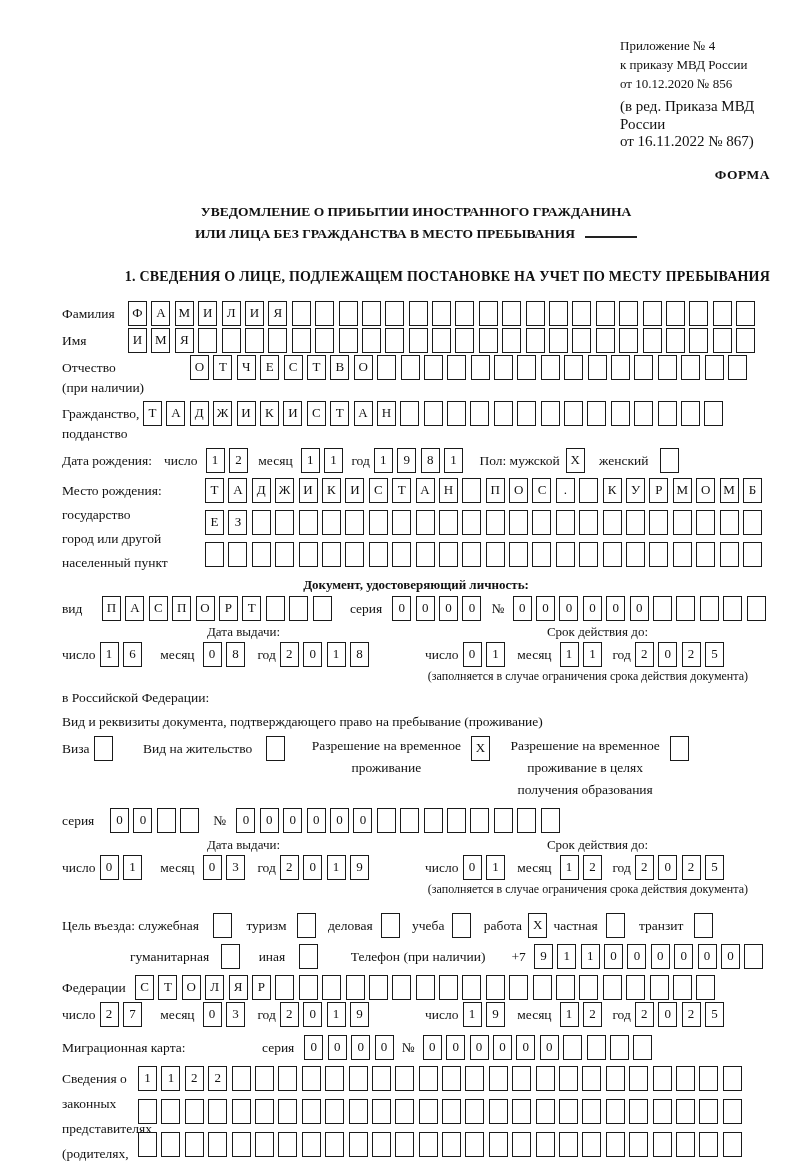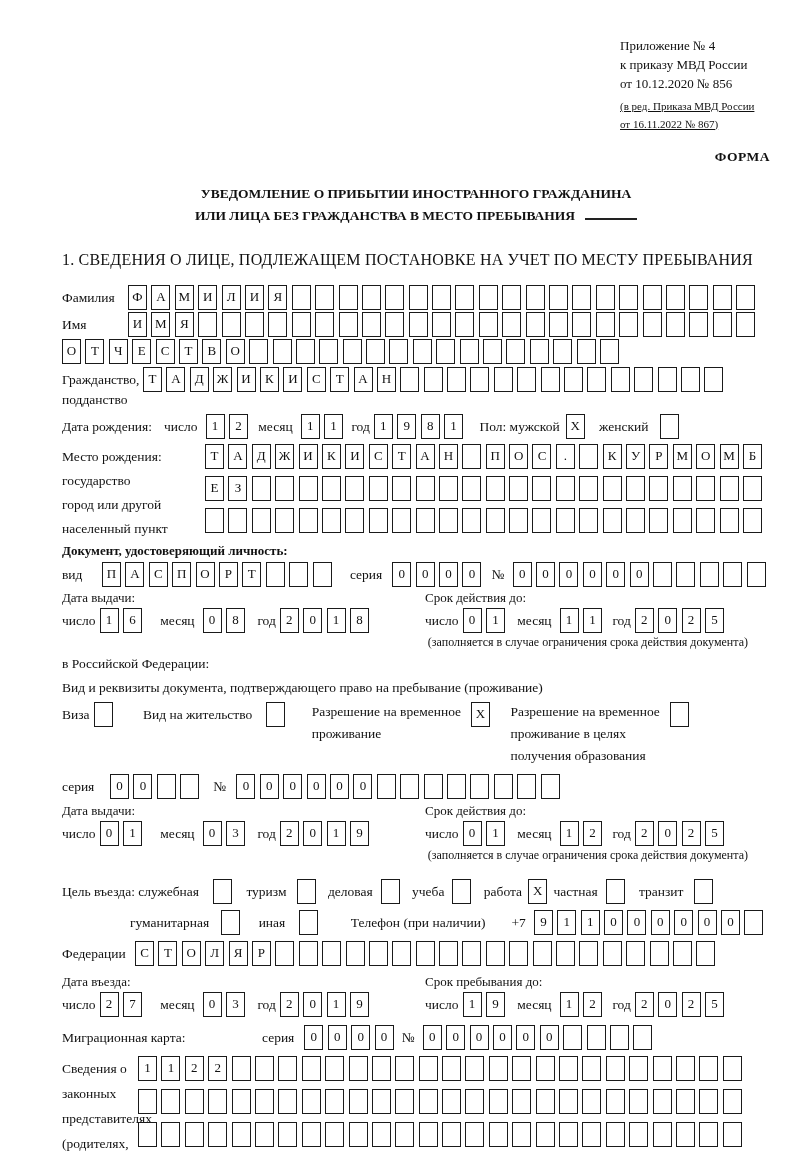--- a/index.html
+++ b/index.html
@@ -8,29 +8,29 @@
     width:800px;height:1163px;
     background:#fff;
     box-sizing:border-box;
     padding:36px 30px 16px 62px;
     font-family:"Liberation Serif","DejaVu Serif",serif;
     color:#111;
     font-size:13.5px;
     margin:0 auto;
   }
   .annex{margin-left:558px;line-height:19px;font-size:13px;}
-  .annex .note{font-size:11px;line-height:17.5px;margin-top:5px;text-decoration:underline;}
+  .annex .note{font-size:15px;line-height:17.5px;margin-top:5px;}
   .forma{font-weight:bold;text-align:right;margin-top:16px;letter-spacing:.5px;}
   .title{font-weight:bold;text-align:center;margin-top:18px;line-height:22px;font-size:13.5px;}
   .blankline{display:inline-block;width:52px;border-bottom:2px solid #222;height:12px;margin-left:10px;}
-  .section{font-weight:normal;margin-top:24px;text-align:left;font-size:16px;letter-spacing:.2px;}
+  .section{font-weight:bold;margin-top:24px;text-align:right;font-size:14px;letter-spacing:.2px;}
   .line{display:flex;align-items:flex-start;margin-top:2px;}
   .lbl{line-height:20px;padding-top:3px;white-space:nowrap;}
   .sm{font-size:12px;}
-  .c{}
+  .c{text-align:center;}
   .b{font-weight:bold;}
   .boxrow{display:inline-flex;flex-wrap:nowrap;}
   .cell{
     display:inline-block;box-sizing:border-box;
     width:19px;height:25px;border:1.7px solid #1a1a1a;
     margin-right:4.4px;text-align:center;
     font-size:13px;line-height:21px;
     vertical-align:top;background:#fff;
   }
   .col{display:flex;flex-direction:column;}
@@ -122,20 +122,24 @@
         <span class="cell"></span>
         <span class="cell"></span>
         <span class="cell"></span>
         <span class="cell"></span>
         <span class="cell"></span>
         <span class="cell"></span>
       </span>
   </div>
 
   <div class="line">
+    <span class="col" style="width:128px">
+      <span class="lbl">Отчество</span>
+      <span class="lbl" style="padding-top:0">(при наличии)</span>
+    </span>
     <span class="boxrow">
         <span class="cell">О</span>
         <span class="cell">Т</span>
         <span class="cell">Ч</span>
         <span class="cell">Е</span>
         <span class="cell">С</span>
         <span class="cell">Т</span>
         <span class="cell">В</span>
         <span class="cell">О</span>
         <span class="cell"></span>
@@ -580,24 +584,20 @@
         <span class="cell"></span>
         <span class="cell"></span>
         <span class="cell"></span>
         <span class="cell"></span>
         <span class="cell"></span>
         <span class="cell"></span>
         <span class="cell"></span>
       </span>
   </div>
 
-  <div class="line" style="margin-top:8px">
-    <span class="c" style="width:363px;font-size:13px">Дата въезда:</span>
-    <span class="c" style="flex:1;font-size:13px">Срок пребывания до:</span>
-  </div>
 
   <div class="line">
     <span class="dleft">
       <span class="lbl" style="margin-right:4px">число</span>
       <span class="boxrow">
           <span class="cell">2</span>
           <span class="cell">7</span>
         </span>
       <span class="lbl" style="margin-left:14px;margin-right:8px">месяц</span>
       <span class="boxrow">

